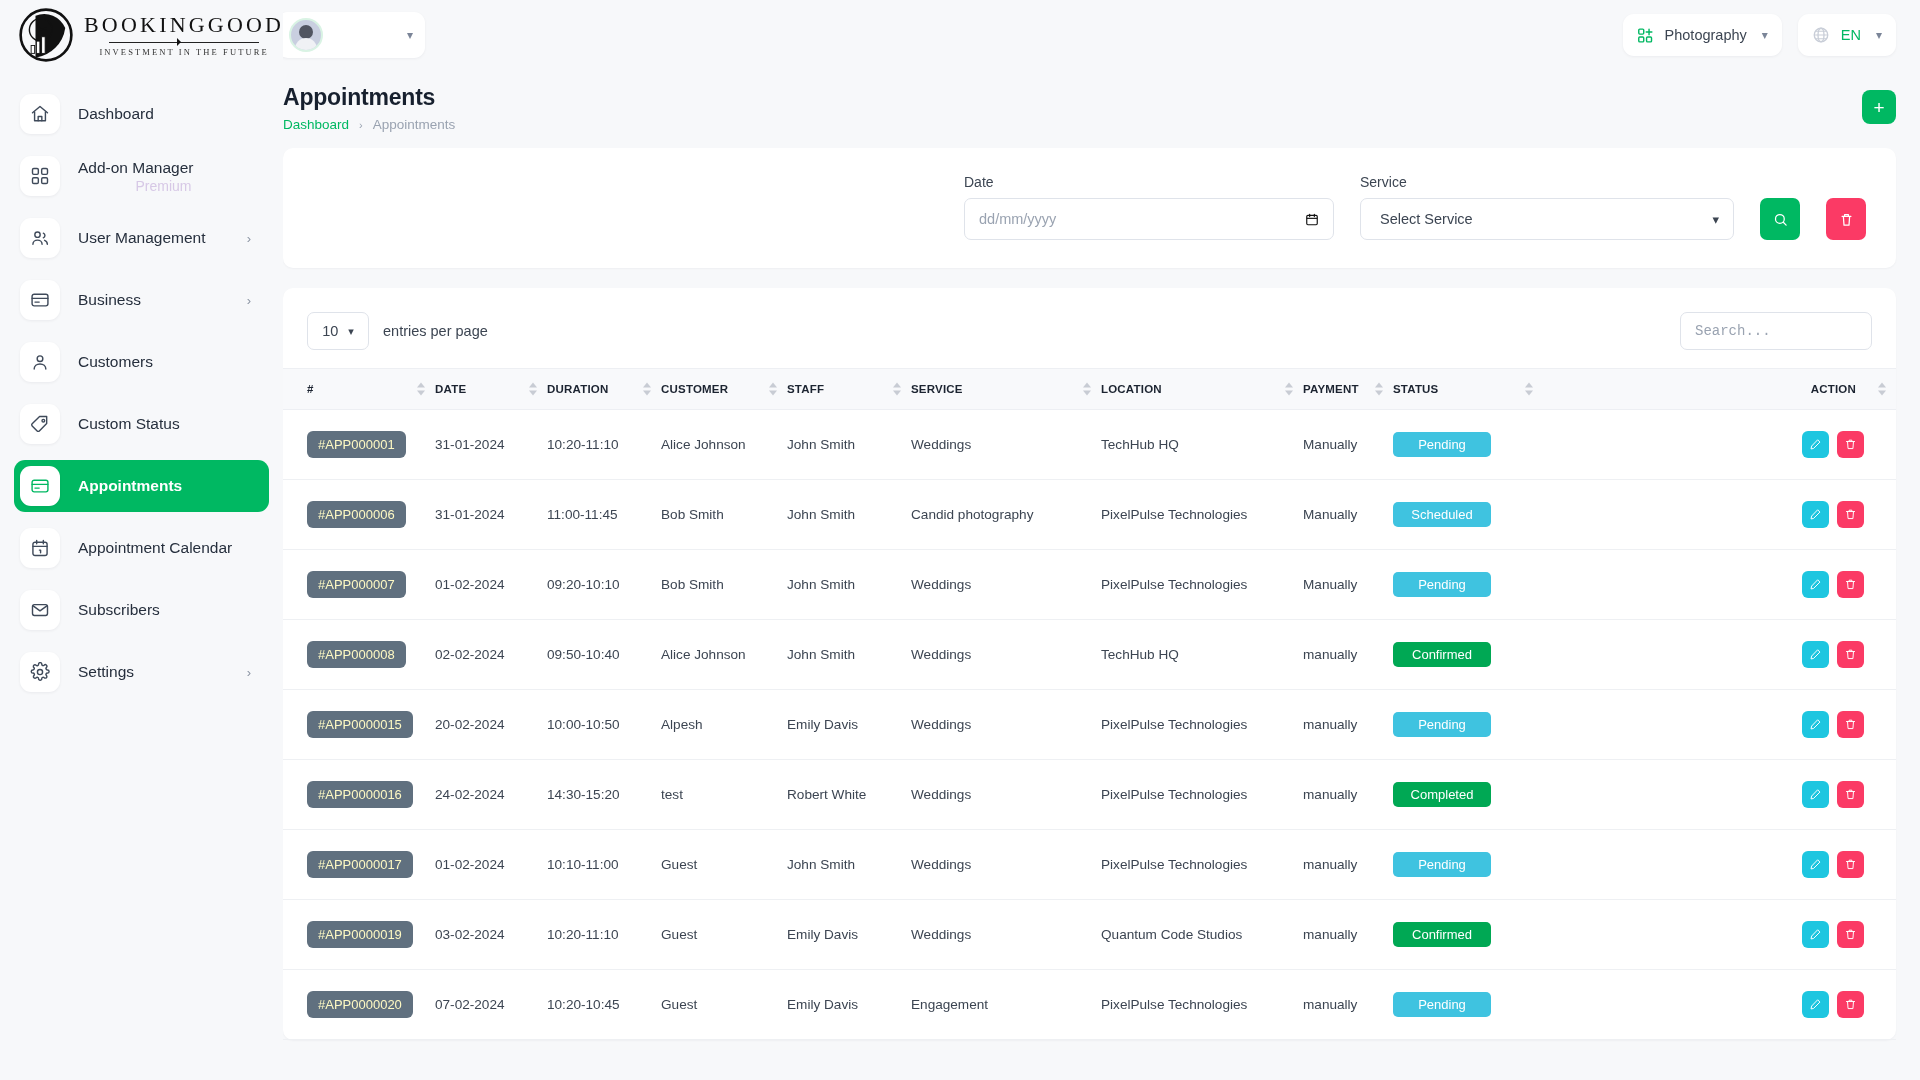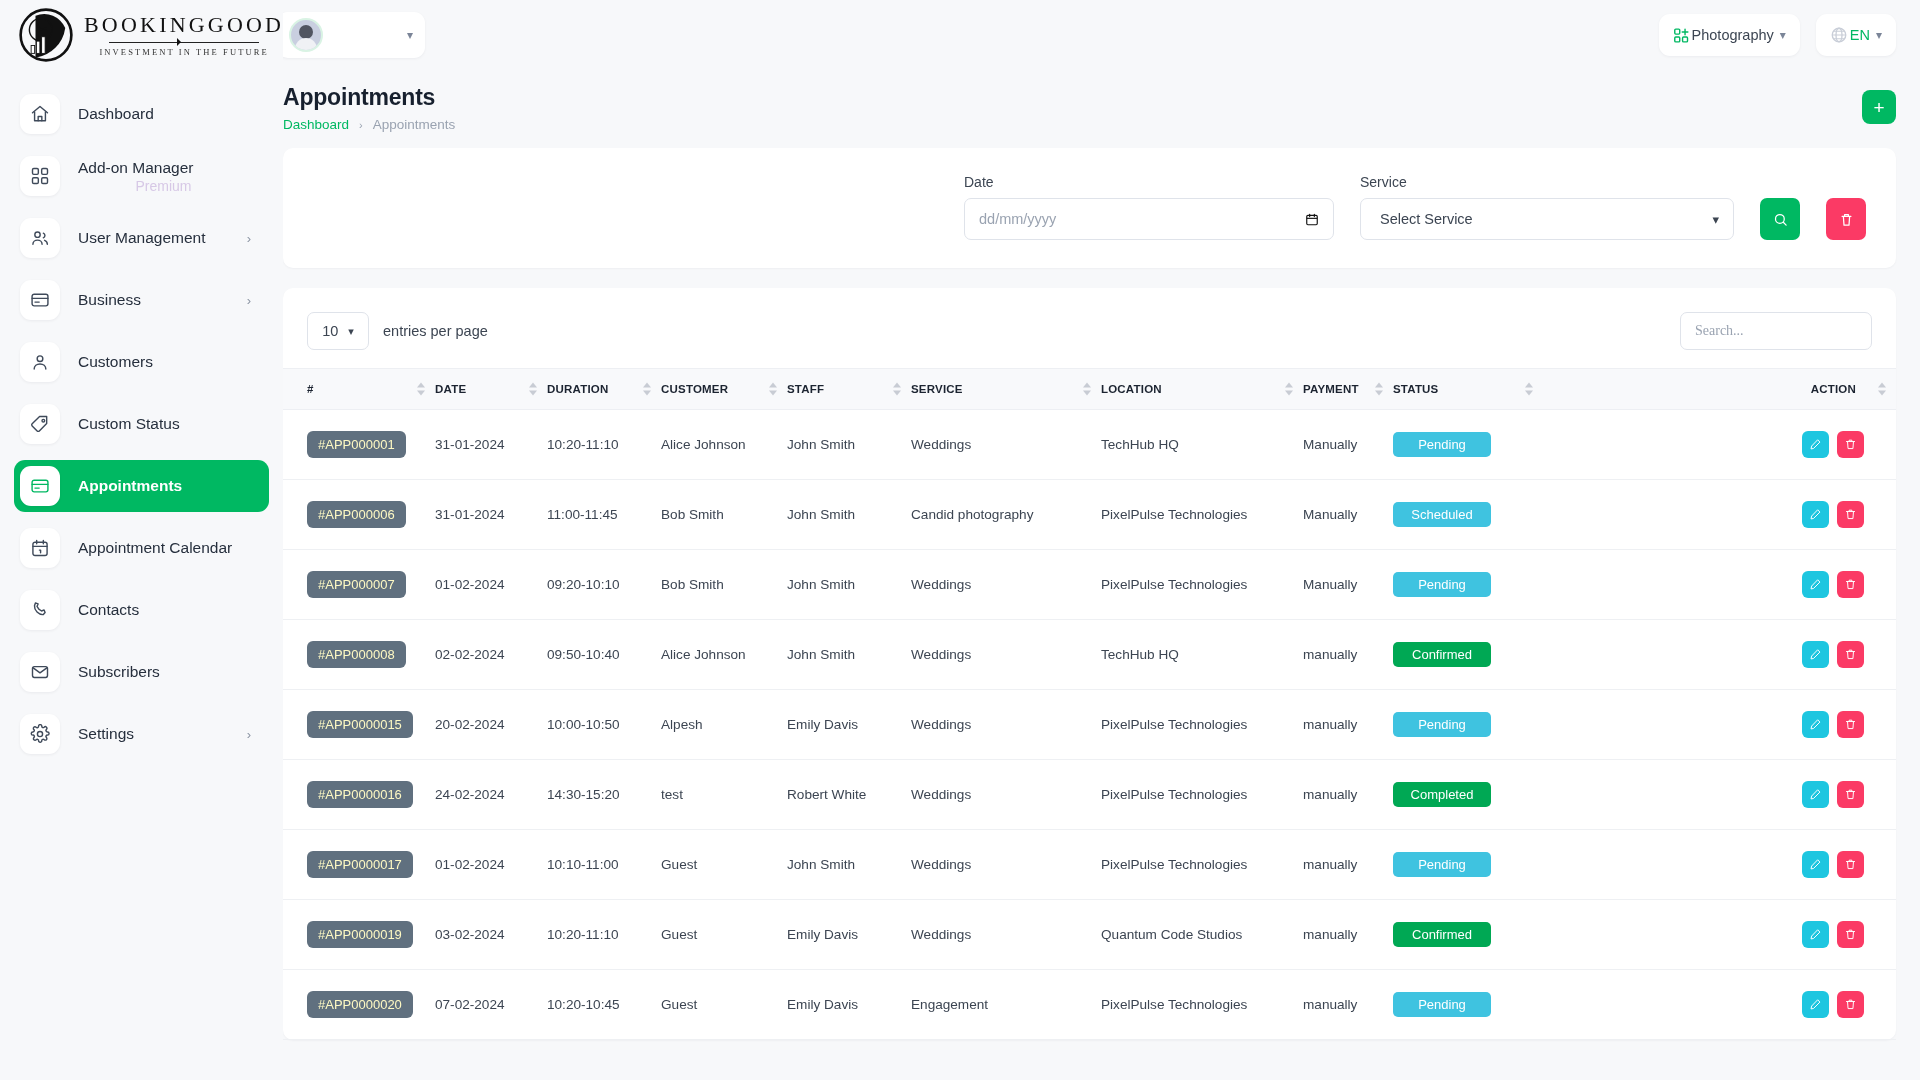--- a/index.html
+++ b/index.html
@@ -84,21 +84,21 @@
     width: 14px; height: 14px; border-radius: 50%; background: #515561;
   }
   .avatar:after {
     content:''; position:absolute; bottom: -3px; left: 50%; margin-left: -11px;
     width: 22px; height: 15px; border-radius: 11px 11px 0 0; background: #f0f1f5;
   }
   .chev { color: #7b8598; font-size: 12px; margin-left: auto; }
   .topbar-spacer { flex: 1; }
   .pill {
     height: 42px; background: #fff; border-radius: 11px; display: flex;
-    align-items: center; gap: 2px; padding: 0 14px;
+    align-items: center; gap: 11px; padding: 0 14px;
     box-shadow: 0 1px 3px rgba(16,24,40,.05); cursor: pointer;
   }
   .pill-label { font-size: 14.5px; color: #3c4552; }
   .pill-label.green { color: #00b862; font-weight: 400; }
 
   .content { flex: 1; padding: 0 24px 0 0; overflow: hidden; }
   .page-head { display: flex; align-items: flex-start; padding: 14px 0 0 0; }
   .page-title { font-size: 23px; font-weight: 700; color: #17202e; letter-spacing: -0.2px; }
   .crumbs { display: flex; align-items: center; gap: 10px; margin-top: 6px; font-size: 13.5px; }
   .crumb-link { color: #00b862; }
@@ -142,21 +142,21 @@
   }
   .perpage-select {
     height: 38px; width: 62px; border: 1px solid #dfe3ea; border-radius: 7px;
     display: flex; align-items: center; justify-content: center; gap: 10px;
     font-size: 14.5px; color: #3c4552; cursor: pointer;
   }
   .perpage-text { font-size: 14.5px; color: #3c4552; margin-left: 14px; }
   .search-input {
     margin-left: auto; width: 192px; height: 38px; border: 1px solid #dfe3ea;
     border-radius: 7px; padding: 4px 14px; font-size: 14px; color: #3c4552;
-    font-family: Liberation Serif, serif; outline: none; background: #fff;
+    font-family: Liberation Mono, monospace; outline: none; background: #fff;
   }
   .search-input::placeholder { color: #9aa3b1; }
 
   table { width: 100%; border-collapse: collapse; table-layout: fixed; }
   thead tr { background: #f8f9fb; }
   th {
     font-size: 11.5px; font-weight: 700; color: #1c2431; text-align: left;
     padding: 14px 8px 14px 0; letter-spacing: .2px; position: relative;
     border-bottom: 1px solid #edeff3; border-top: 1px solid #edeff3;
   }
@@ -328,30 +328,20 @@
               <path d="M11.3 14.5h1.4v3.2"></path>
             </svg>
           </span>
           <span class="nav-label-box">
             <span class="nav-label">Appointment Calendar</span>
           </span>
         </div>
         <div class="nav-item">
           <span class="nav-icon">
             <svg viewBox="0 0 24 24" stroke-linecap="round" stroke-linejoin="round">
-              <path d="M6.5 3.5l3.2 1.2-1.3 3 2.2 3.3 3.3 2.2 3-1.3 1.2 3.2-2.1 2.4c-5.6.4-11-5-10.6-10.6z"></path>
-            </svg>
-          </span>
-          <span class="nav-label-box">
-            <span class="nav-label">Contacts</span>
-          </span>
-        </div>
-        <div class="nav-item">
-          <span class="nav-icon">
-            <svg viewBox="0 0 24 24" stroke-linecap="round" stroke-linejoin="round">
               <rect x="3" y="5.5" width="18" height="13" rx="2.2"></rect>
               <path d="M3.8 7l8.2 6 8.2-6"></path>
             </svg>
           </span>
           <span class="nav-label-box">
             <span class="nav-label">Subscribers</span>
           </span>
         </div>
         <div class="nav-item">
           <span class="nav-icon">

